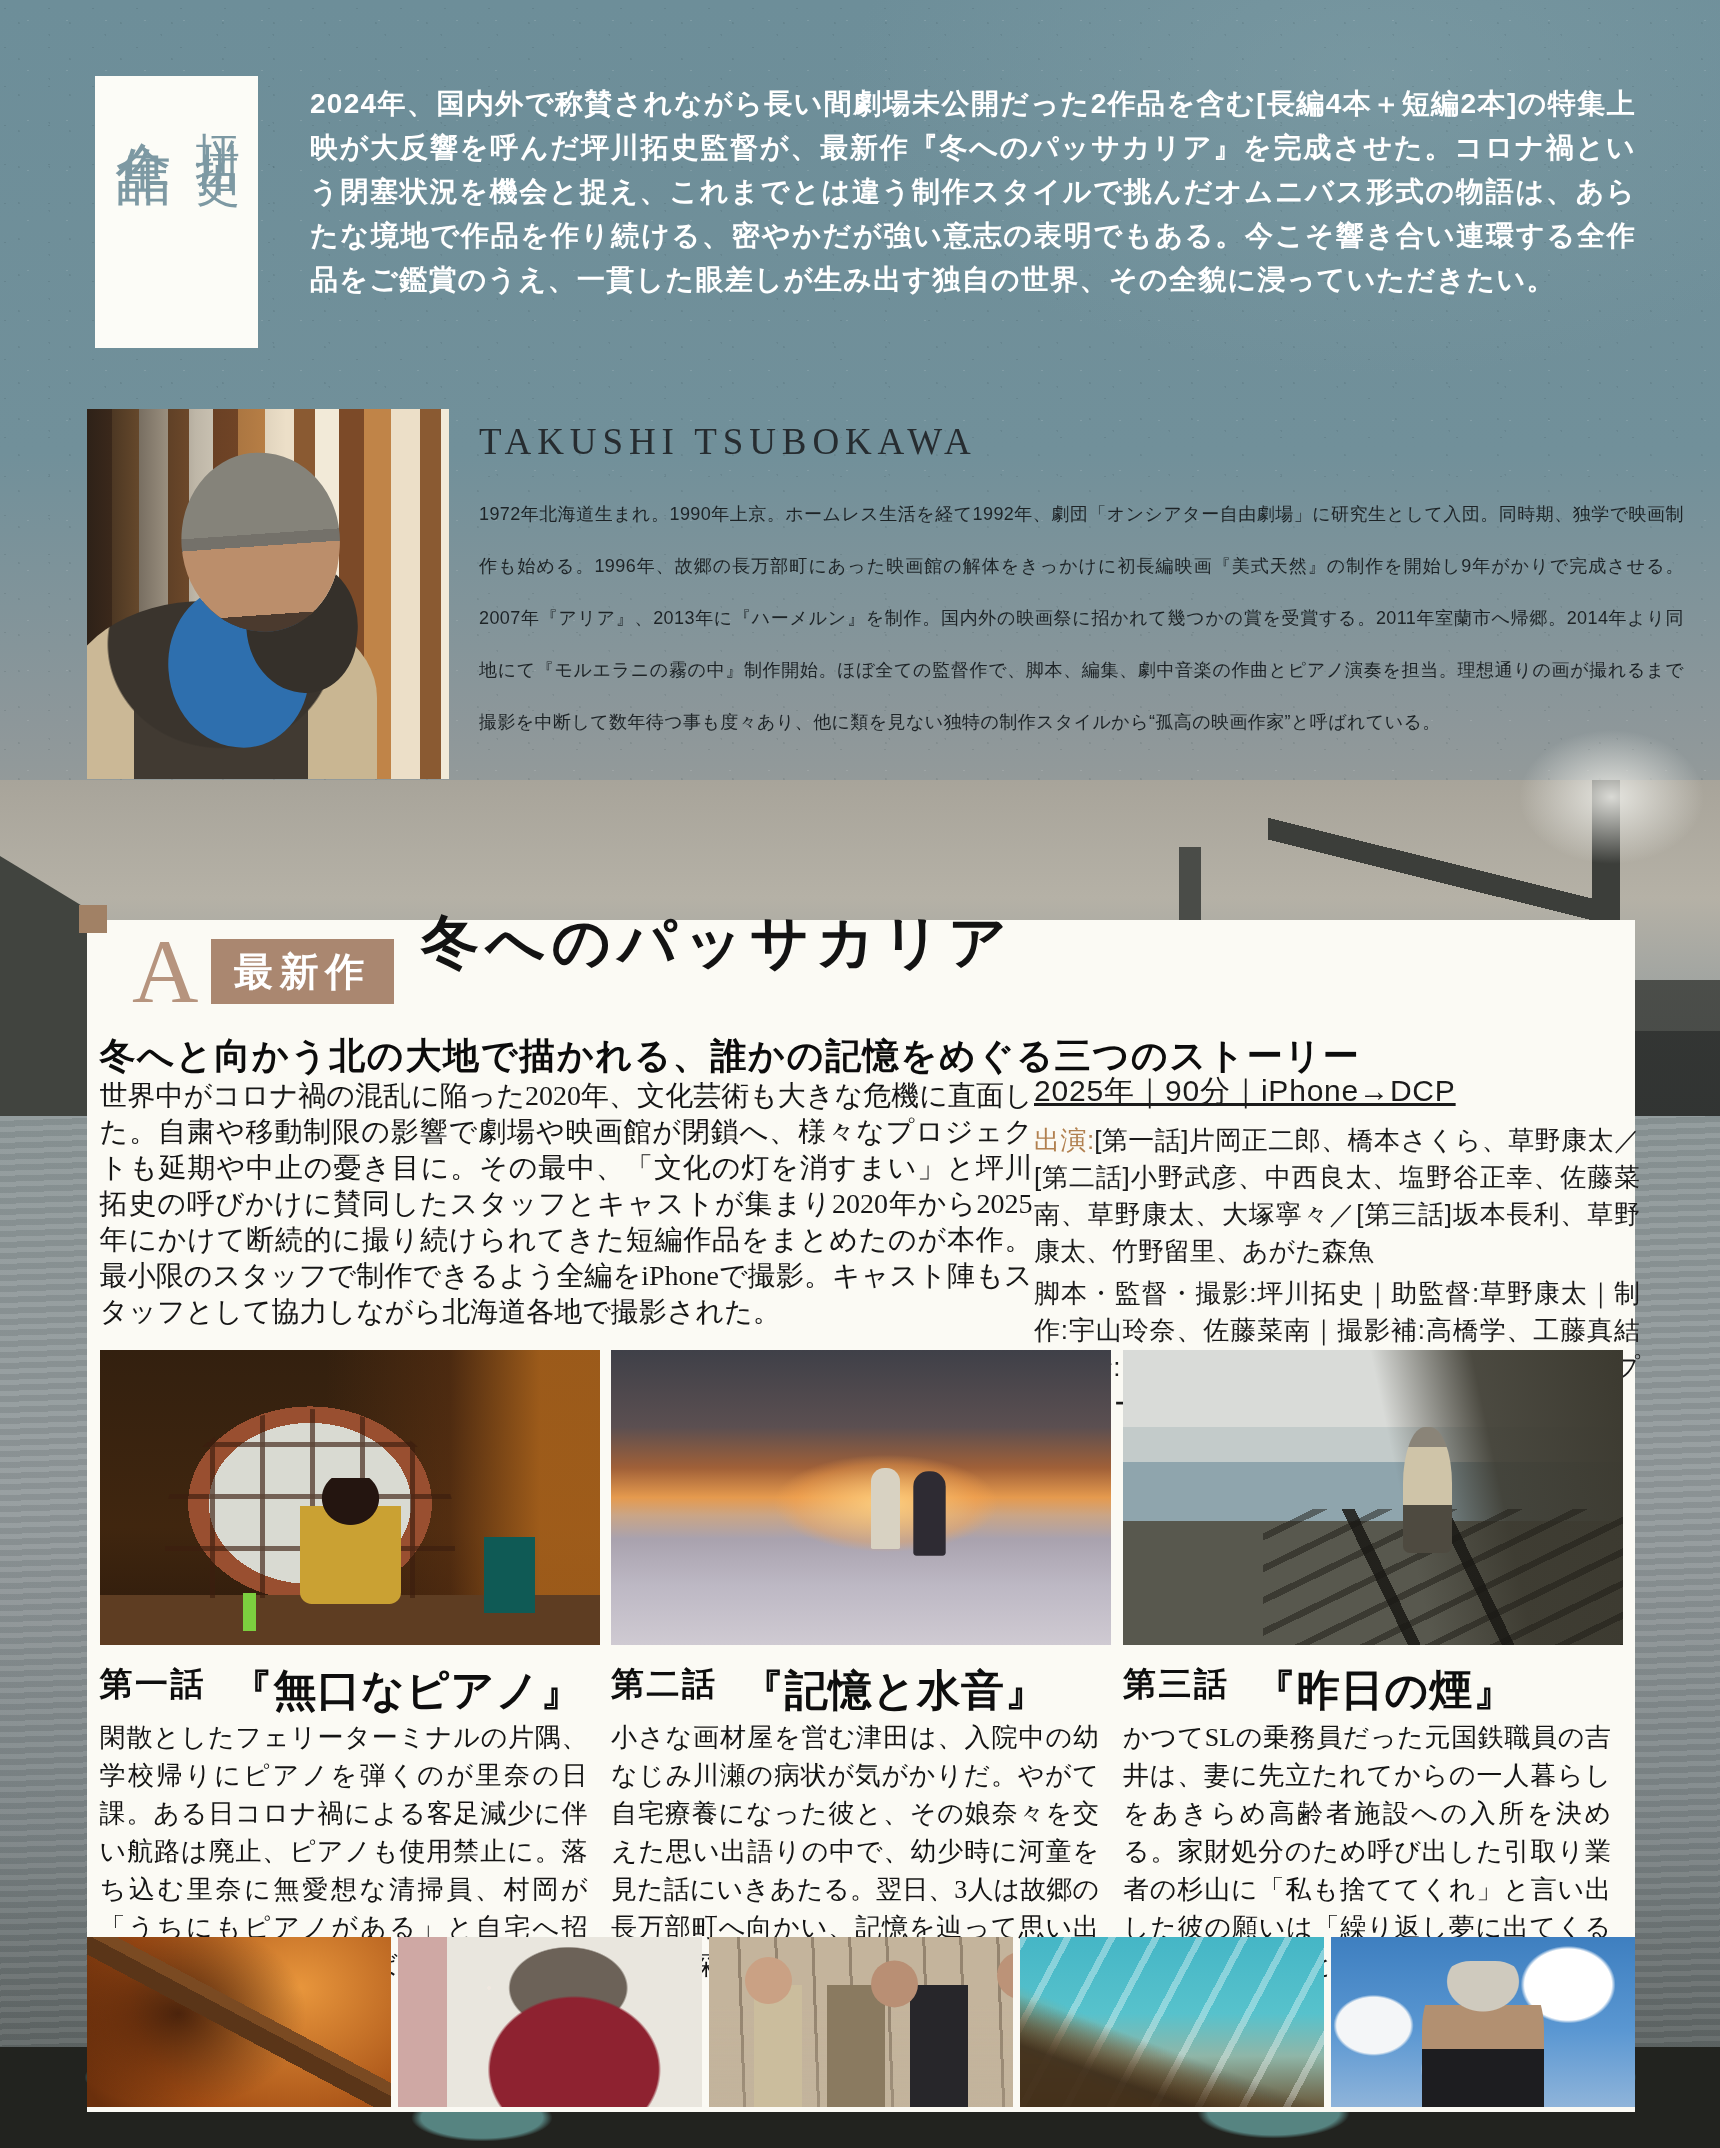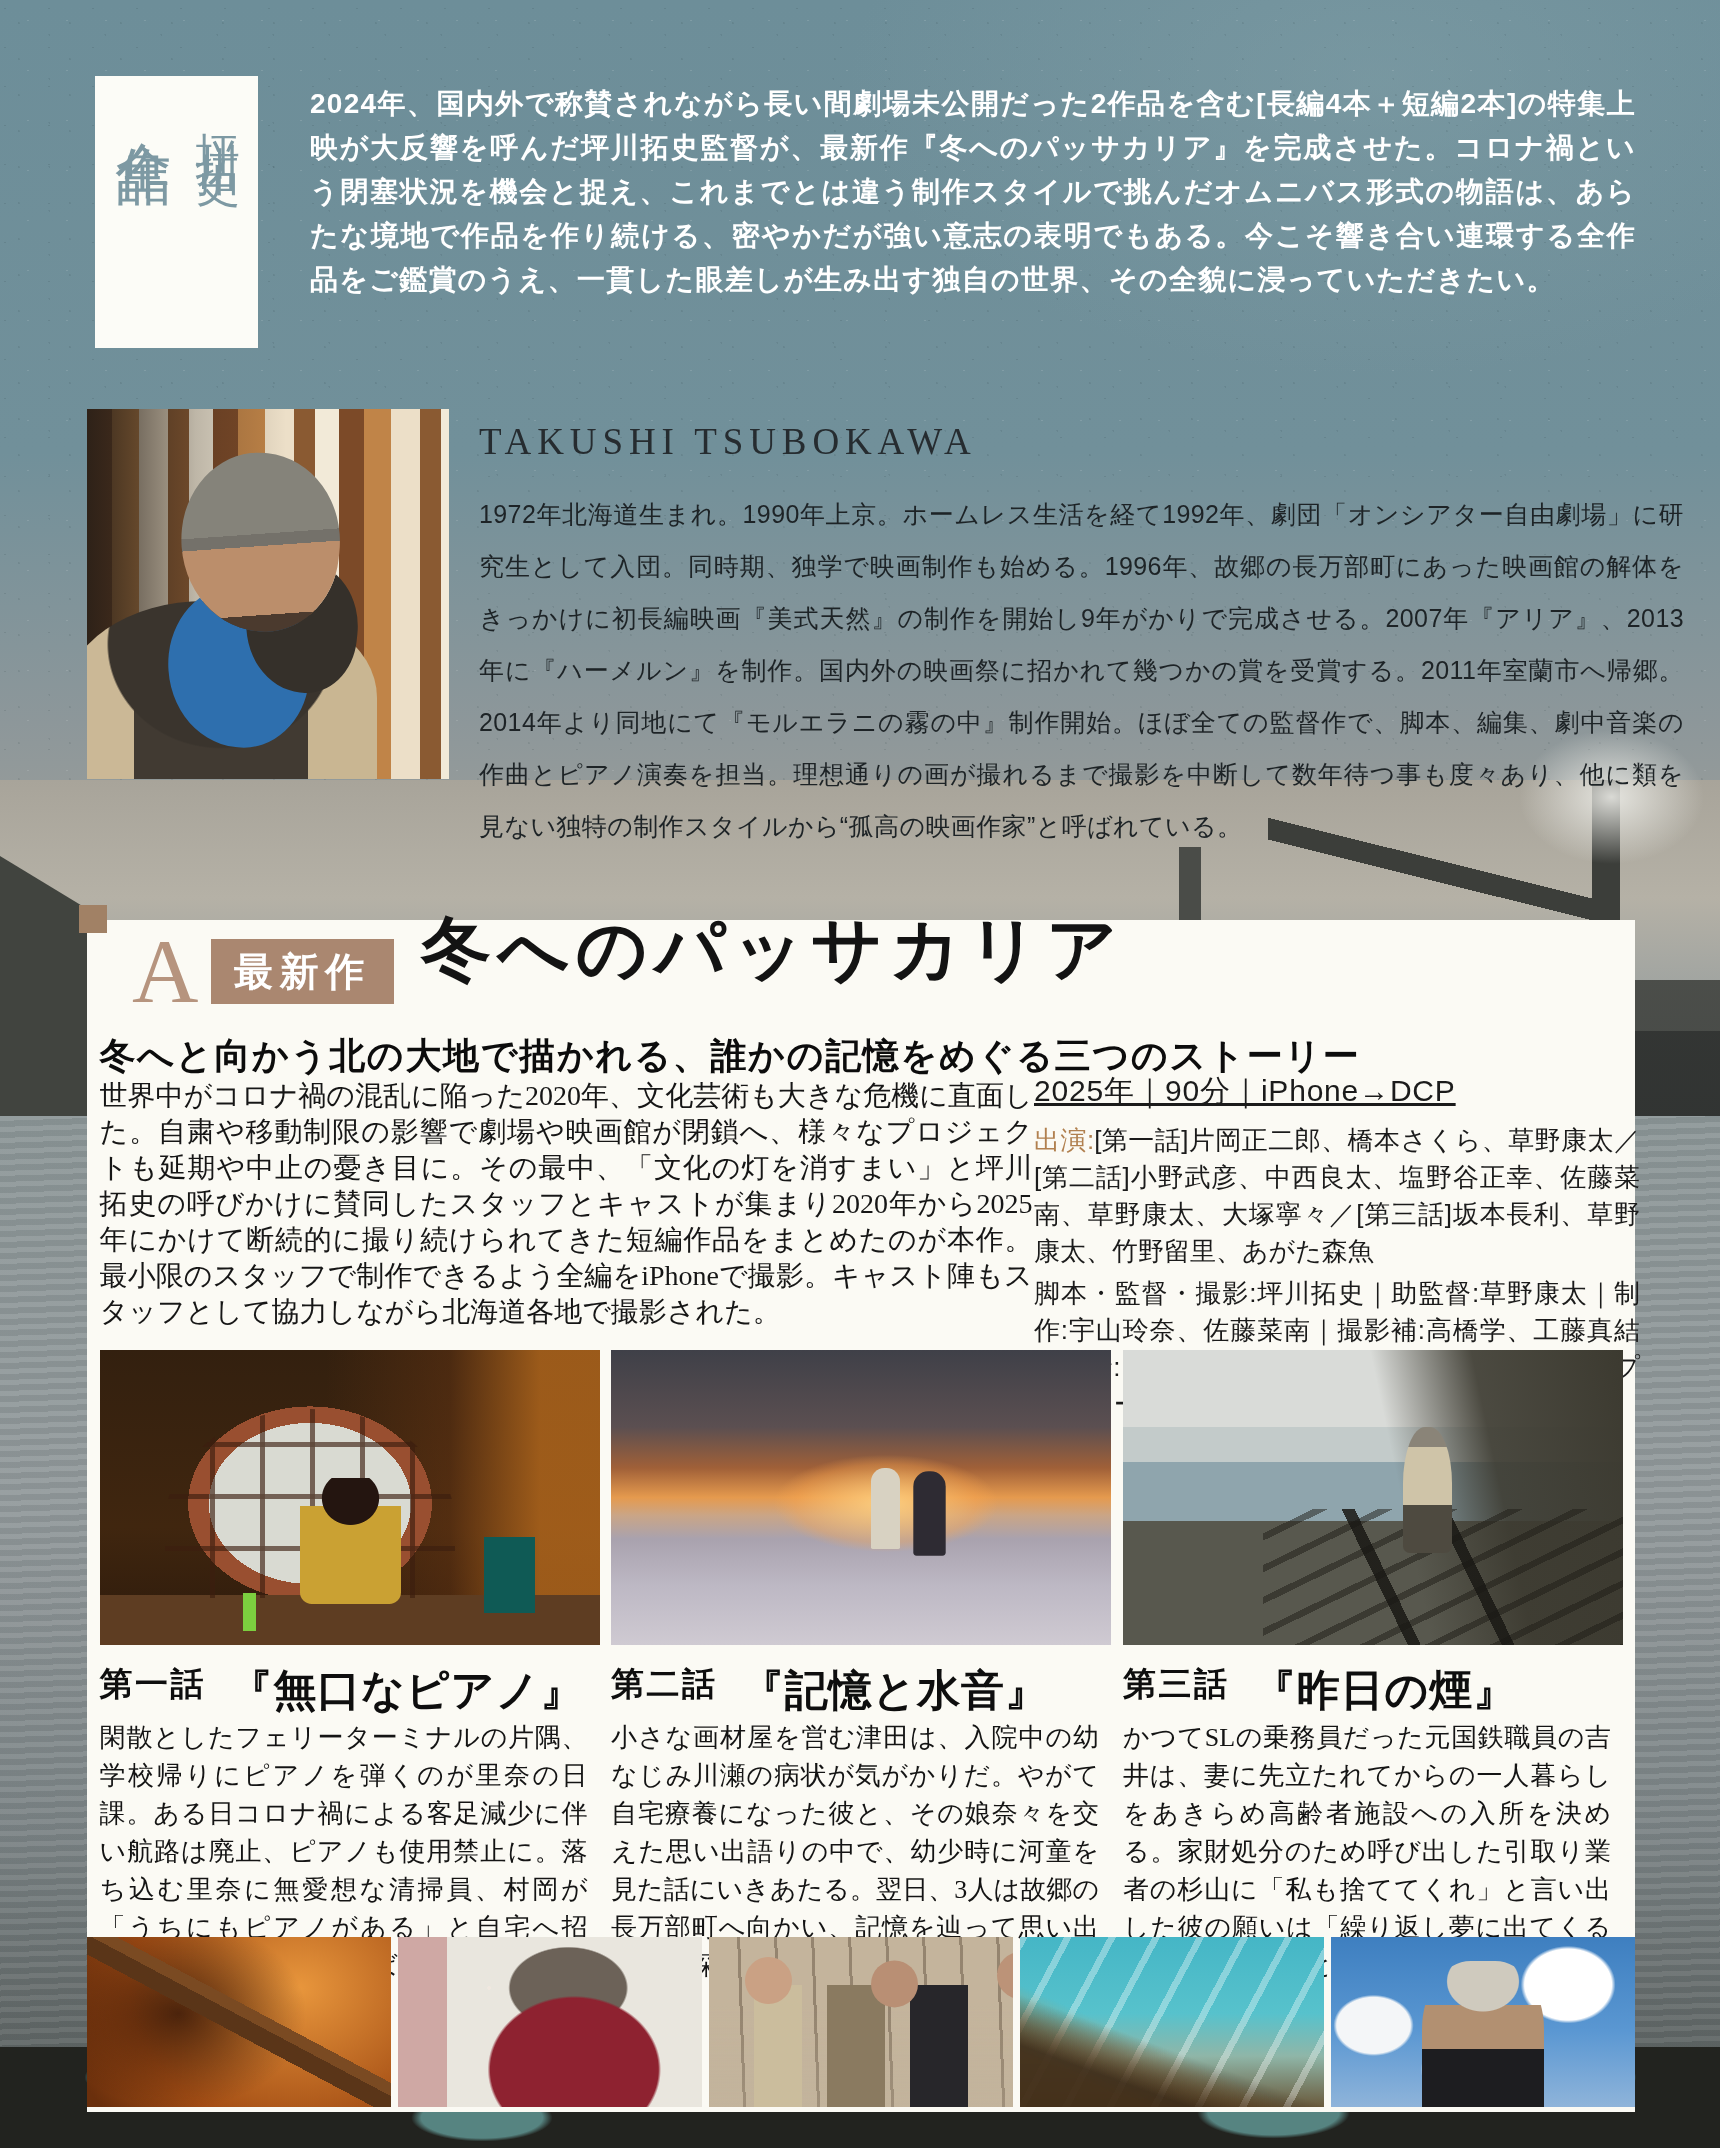--- a/index.html
+++ b/index.html
@@ -88,34 +88,34 @@
     border-radius:45% 45% 0 0; }
   .director-photo:after { content:""; position:absolute; left:26%; top:12%;
     width:44%; height:48%; border-radius:48% 52% 46% 54%;
     background:linear-gradient(170deg, #85837a 0 46%, #74716a 46% 52%, #bb8e6b 52% 86%, #4b3a2e 86%);
     transform:rotate(6deg);
     box-shadow:50px 80px 0 -23.5px #35302a, -8.4px 126px 0 -8.4px #2e6fae;
   }
   .director-block { position:absolute; left:479px; top:420px; width:1205px; z-index:3; color:#20262a; }
   .director-name { font-family:"Liberation Serif","DejaVu Serif",serif;
     font-size:37px; letter-spacing:5.9px; color:#262c30; }
-  .director-bio { margin-top:25px; font-size:25px; line-height:52px; letter-spacing:0.4px; text-align:justify; color:#1d2326; }
+  .director-bio { margin-top:25px; font-size:18px; line-height:52px; letter-spacing:0.4px; text-align:justify; color:#1d2326; }
   
   .card { position:absolute; left:87px; top:920px; width:1548px; height:1192px;
     background:#fbfaf4; z-index:2; }
   .corner-sq { position:absolute; left:79px; top:905px; width:28px; height:28px; background:#a18165; z-index:4; }
   .sec-letter { position:absolute; left:45px; top:5px;
     font-family:"Liberation Serif","DejaVu Serif",serif; font-size:92px; line-height:1;
     color:#b6947e; text-shadow:0 0 0.8px #fbfaf4 inset; }
   .sec-badge { position:absolute; left:124px; top:19px; width:183px; height:65px;
     background:#aa8770; color:#ffffff; display:flex; align-items:center; justify-content:center;
     font-size:39px; font-weight:bold; letter-spacing:6.7px; }
   .sec-title { position:absolute; left:334px; top:-10px;
     font-family:"Liberation Serif","DejaVu Serif",serif; font-weight:bold;
-    font-size:70px; letter-spacing:6.7px; color:#131313; line-height:1.15; }
+    font-size:58px; letter-spacing:6.7px; color:#131313; line-height:1.15; }
   .sec-tagline { position:absolute; left:12.6px; top:112px; width:1426px;
     font-size:36px; font-weight:bold; letter-spacing:1.7px; color:#0c0c0c; }
   .synopsis { position:absolute; left:12.6px; top:158px; width:933px;
     font-family:"Liberation Serif","DejaVu Serif",serif;
     font-size:28px; line-height:36px; color:#161616; text-align:justify; }
   .credits { position:absolute; left:947px; top:151px; width:606px; color:#1b1b1b; }
   .credits .specs { font-size:30px; letter-spacing:0.8px; color:#1b1b1b;text-decoration:underline; }
   .credits .cast { margin-top:10px; font-size:26px; line-height:37px; text-align:justify; }
   .credits .cast .label { color:#b1804f; }
   .credits .staff { margin-top:5px; font-size:26px; line-height:37px; text-align:justify; }

